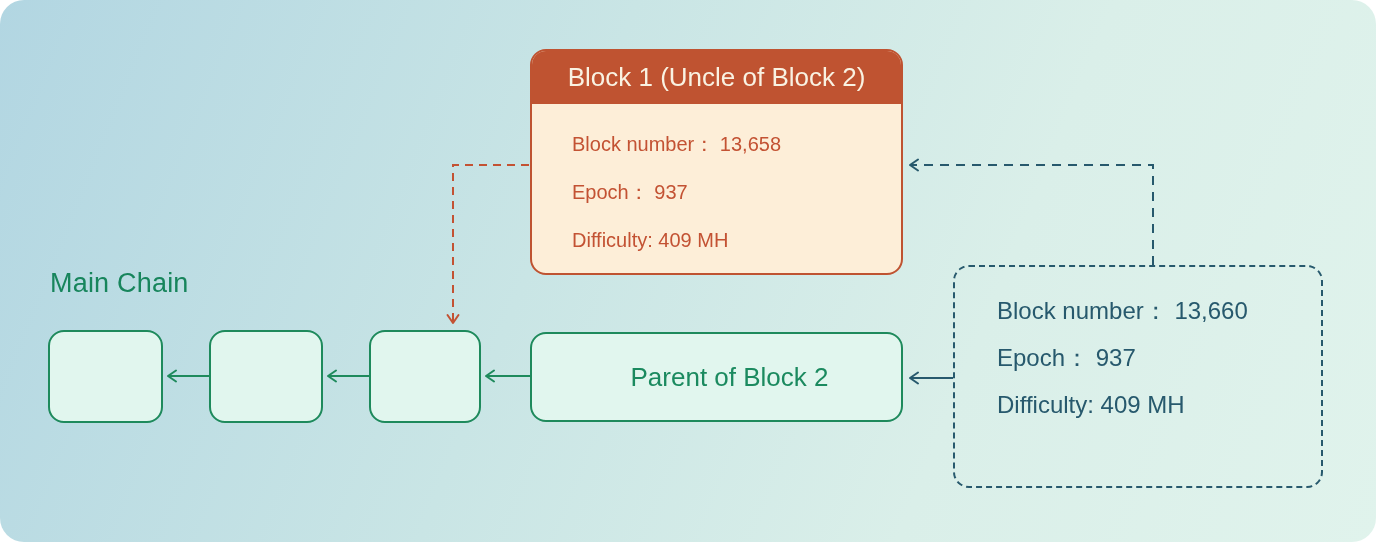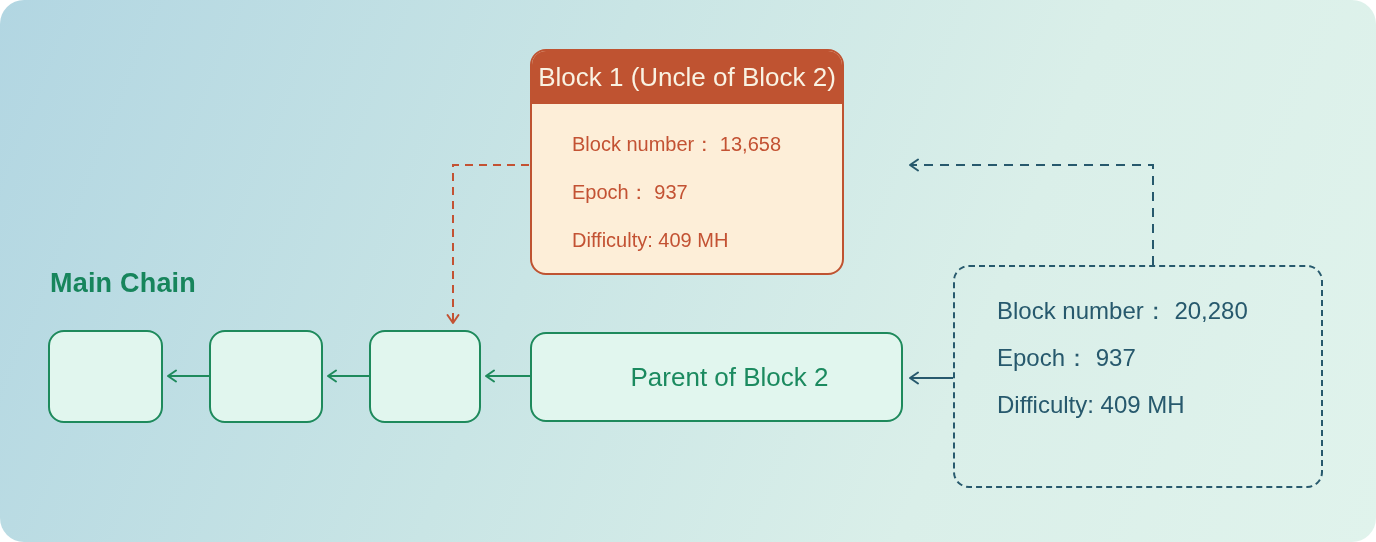--- a/index.html
+++ b/index.html
@@ -21,21 +21,21 @@
   .arrows {
     position: absolute;
     left: 0; top: 0;
     width: 1376px; height: 542px;
     pointer-events: none;
   }
   .main-chain-label {
     position: absolute;
     left: 50px; top: 268px;
     font-size: 27px;
-    font-weight: 700;
+    font-weight: 400;
     color: #17855c;
     letter-spacing: 0.2px;
   }
   .chain-box {
     position: absolute;
     top: 330px;
     height: 93px;
     background: #e1f6ee;
     border: 2px solid #1e8a5c;
     border-radius: 16px;
@@ -51,21 +51,21 @@
     justify-content: center;
     padding-left: 26px;
   }
   .parent-label {
     font-size: 26px;
     color: #1b8a5f;
   }
   .block1 {
     position: absolute;
     left: 530px; top: 49px;
-    width: 314px; height: 226px;
+    width: 373px; height: 226px;
     background: #fdeed8;
     border: 2px solid #bf5331;
     border-radius: 16px;
     overflow: hidden;
   }
   .block1-header {
     height: 53px;
     background: #bf5331;
     color: #f9f2e2;
     font-size: 26px;
@@ -149,19 +149,19 @@
     <div class="block1-header">Block 1 (Uncle of Block 2)</div>
     <div class="block1-body">
       <div class="row">Block number： 13,658</div>
       <div class="row">Epoch： 937</div>
       <div class="row">Difficulty: 409 MH</div>
     </div>
   </div>
 
   <div class="block2">
     <div class="block2-body">
-      <div class="row">Block number： 20,280</div>
+      <div class="row">Block number： 13,660</div>
       <div class="row">Epoch： 937</div>
       <div class="row">Difficulty: 409 MH</div>
     </div>
   </div>
 
 </div>
 
 </body></html>

